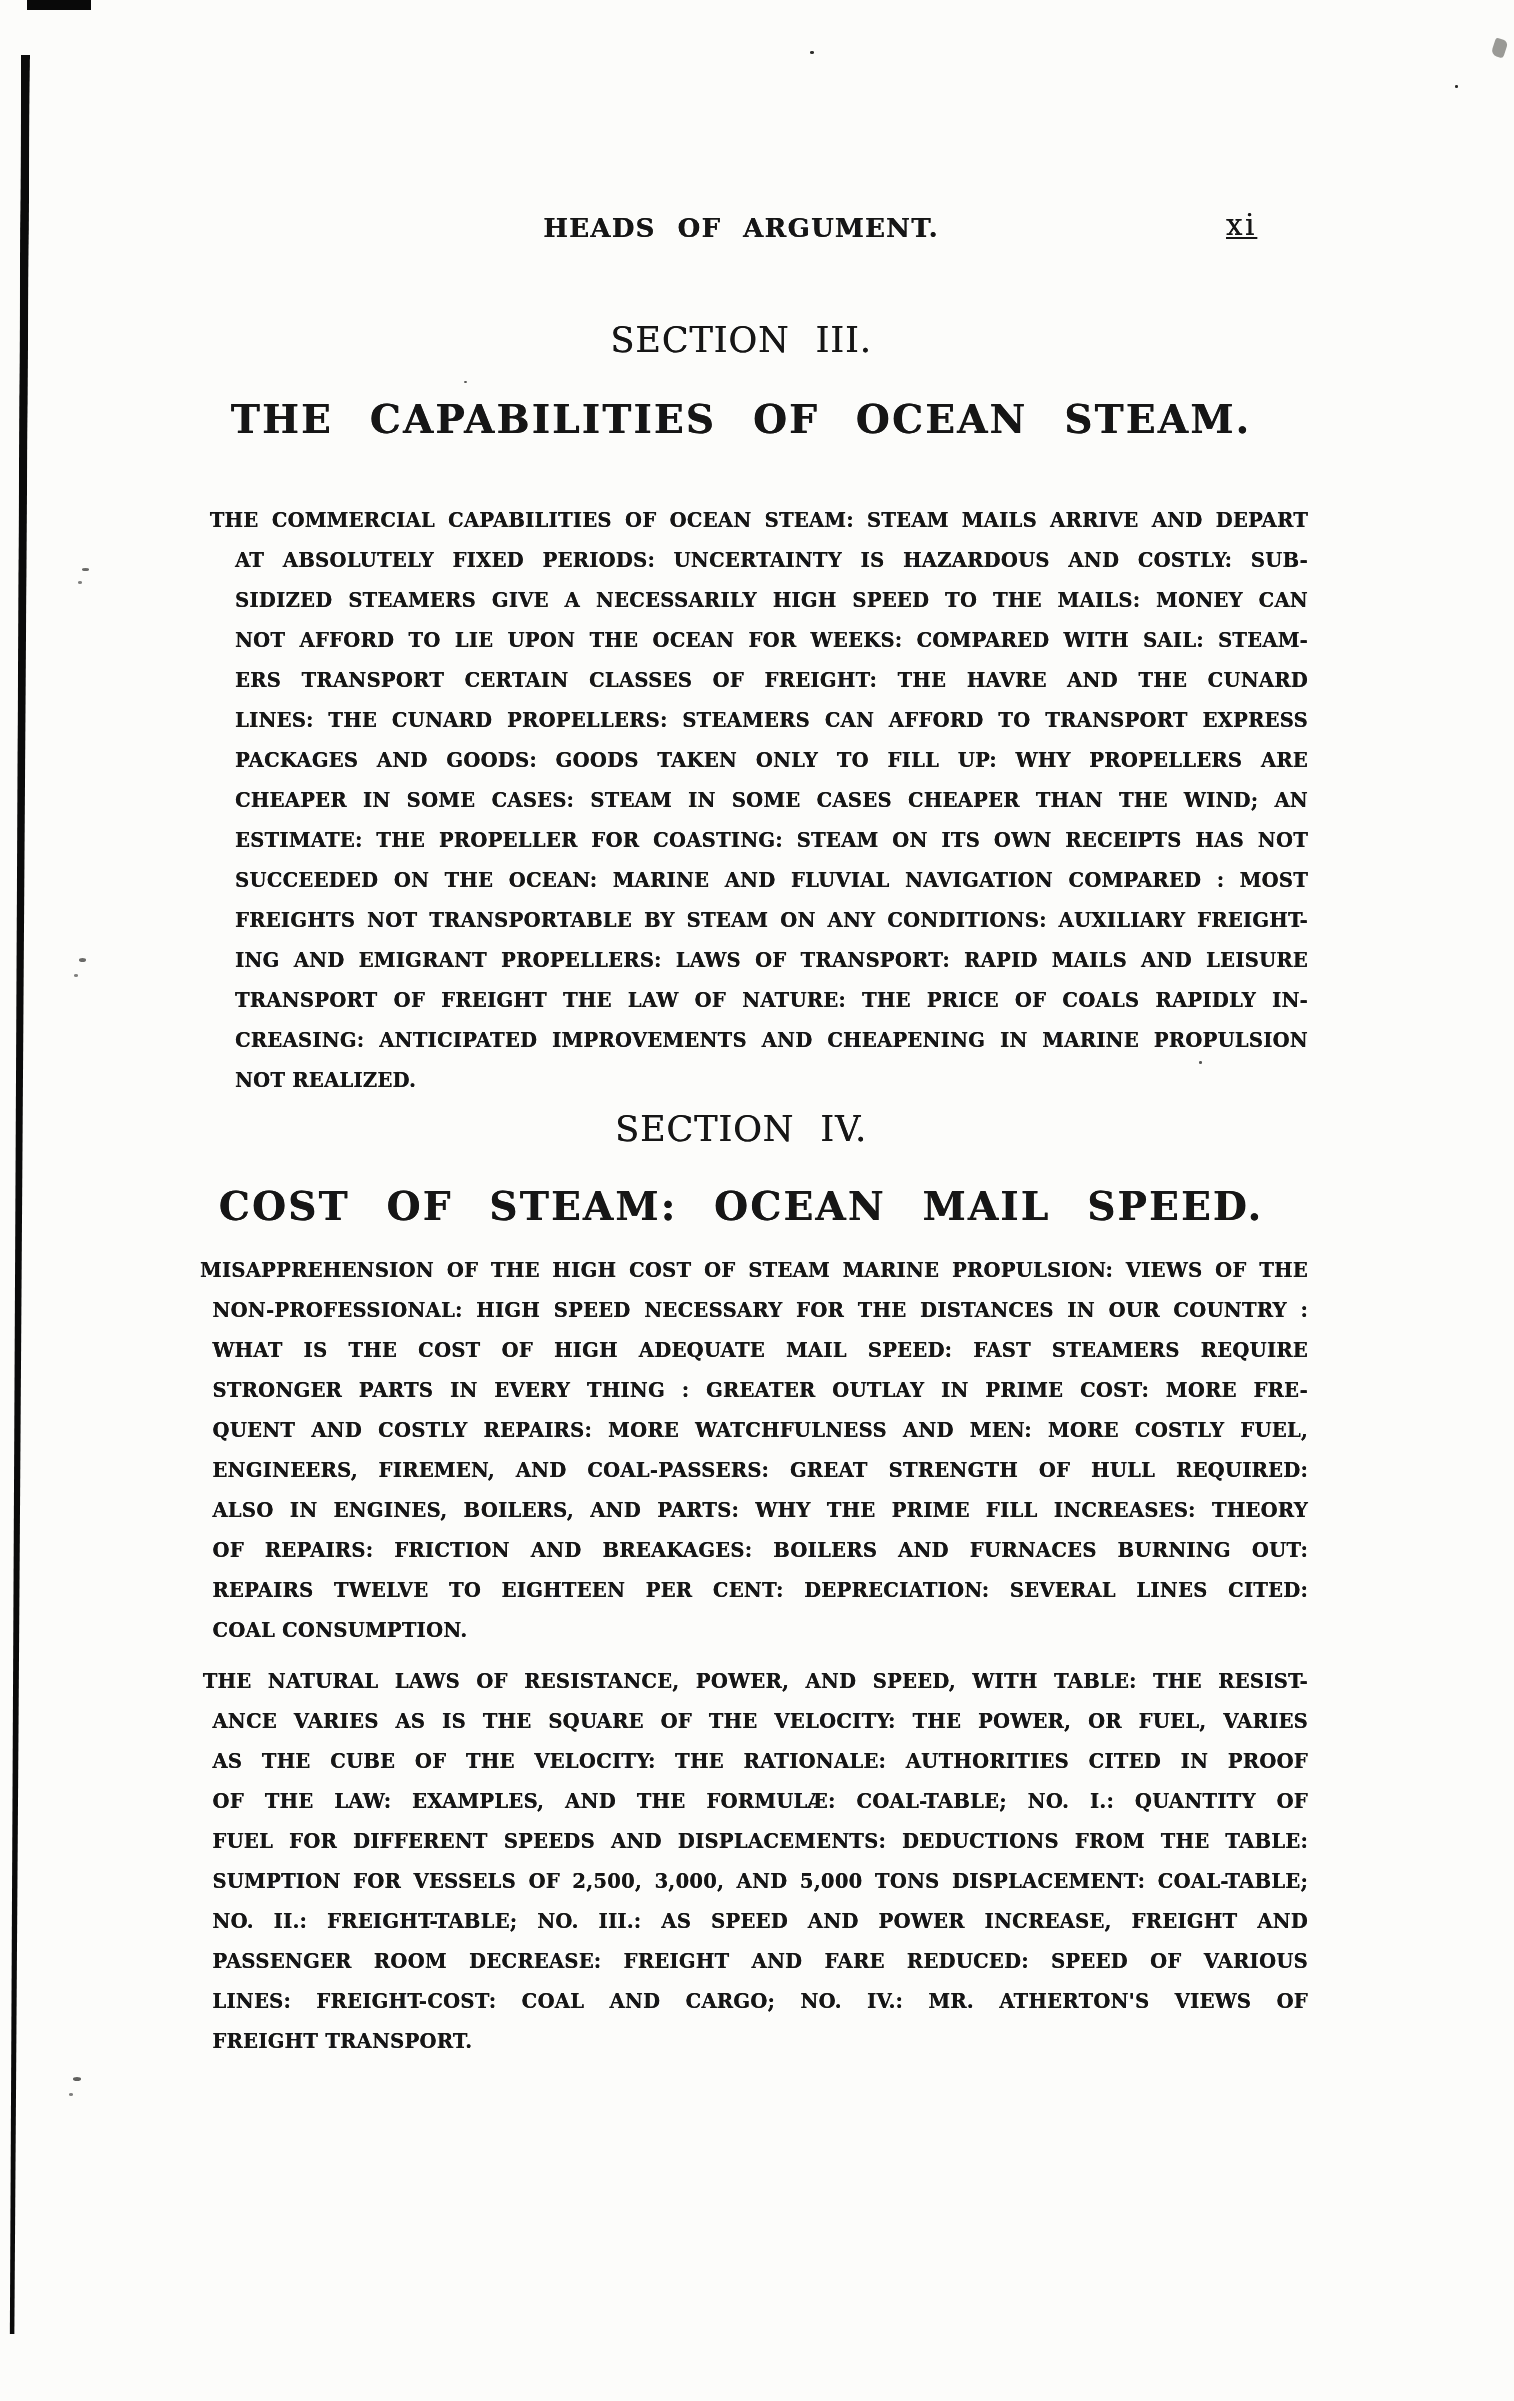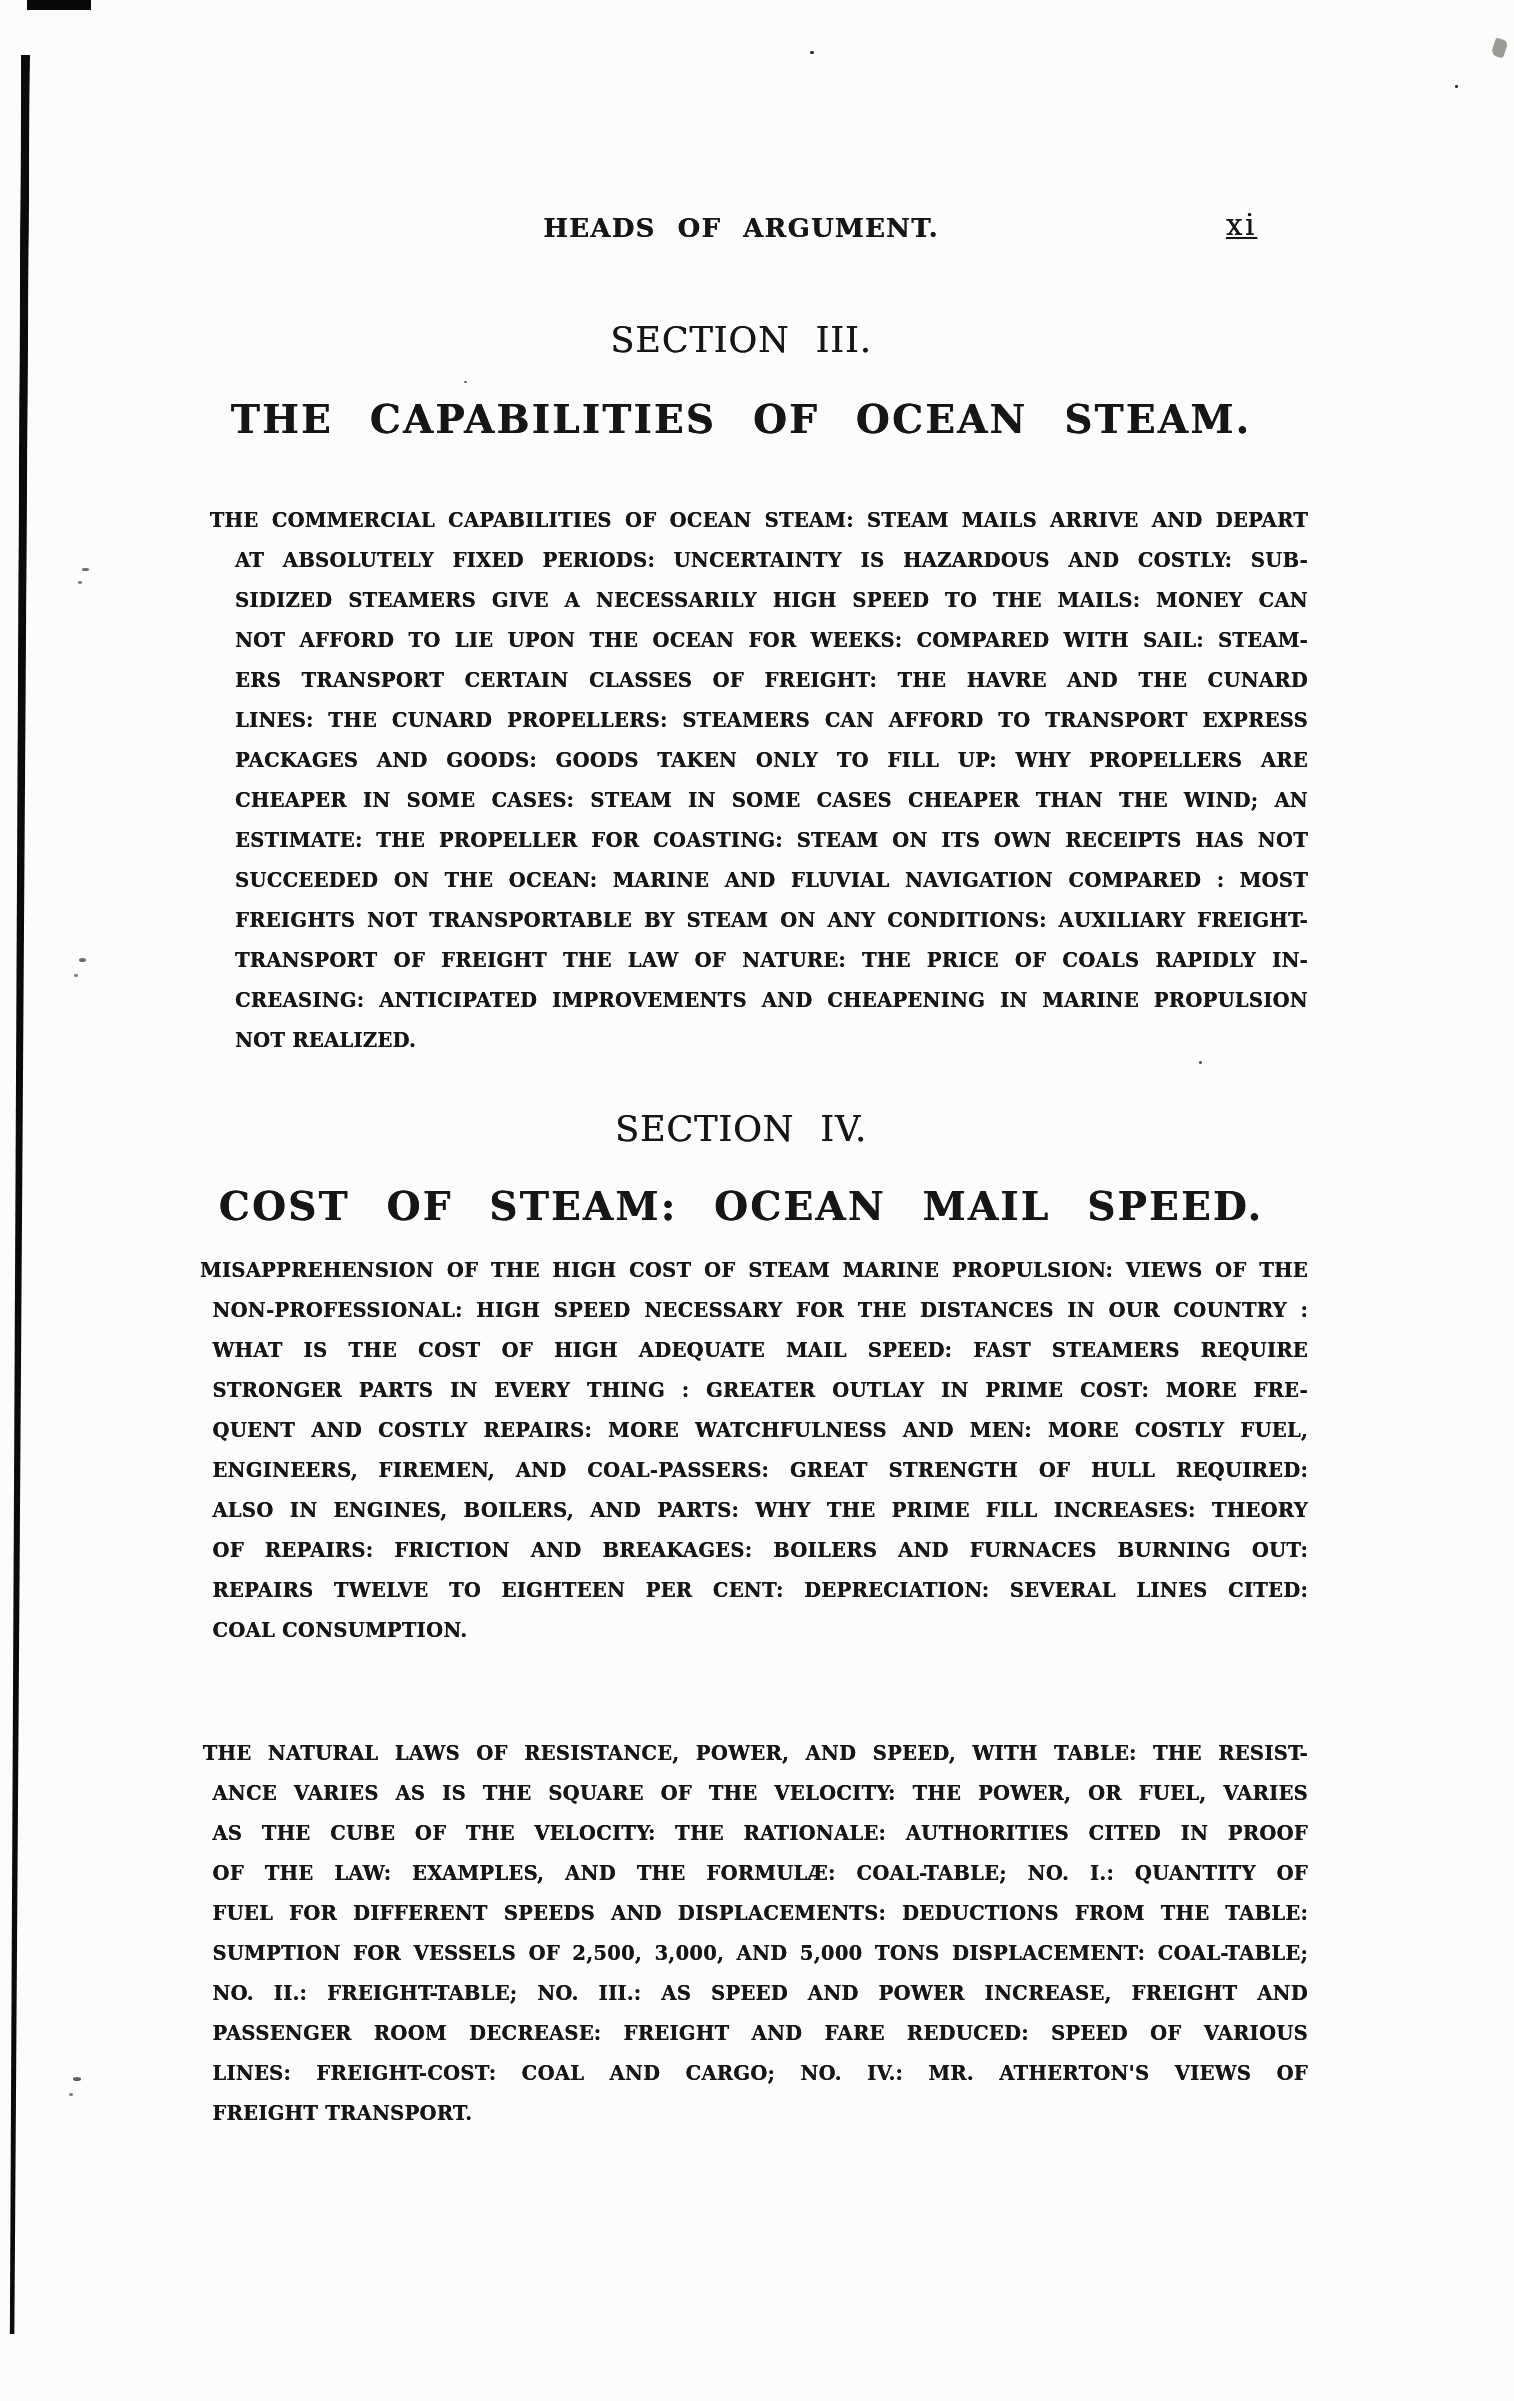--- a/index.html
+++ b/index.html
@@ -78,21 +78,21 @@
   
   .para {
     position: absolute; left: 200px; width: 1108px;
     font-size: 19.5px; font-weight: 700;
     letter-spacing: 0.3px;
     line-height: 40px;
     text-shadow: 0.2px 0 0 currentColor;
   }
   .p1 { top: 474px; margin-top: 27px;  --first: 9.8px; --rest: 35px; }
   .p2 { top: 1251px; --first: 0px;  --rest: 12.4px; }
-  .p3 { top: 1734px; --first: 2.7px;  --rest: 12.4px; }
+  .p3 { top: 1662px; --first: 2.7px;  --rest: 12.4px; }
   .toc-line {
     margin-left: var(--rest);
     text-align: justify;
     text-align-last: justify;
   }
   .toc-line.first { margin-left: var(--first); }
   .toc-line.last  { text-align-last: left; }
 </style>
 </head>
 <body>
@@ -123,20 +123,21 @@
       <div class="toc-line">AT ABSOLUTELY FIXED PERIODS: UNCERTAINTY IS HAZARDOUS AND COSTLY: SUB-</div>
       <div class="toc-line">SIDIZED STEAMERS GIVE A NECESSARILY HIGH SPEED TO THE MAILS: MONEY CAN</div>
       <div class="toc-line">NOT AFFORD TO LIE UPON THE OCEAN FOR WEEKS: COMPARED WITH SAIL: STEAM-</div>
       <div class="toc-line">ERS TRANSPORT CERTAIN CLASSES OF FREIGHT: THE HAVRE AND THE CUNARD</div>
       <div class="toc-line">LINES: THE CUNARD PROPELLERS: STEAMERS CAN AFFORD TO TRANSPORT EXPRESS</div>
       <div class="toc-line">PACKAGES AND GOODS: GOODS TAKEN ONLY TO FILL UP: WHY PROPELLERS ARE</div>
       <div class="toc-line">CHEAPER IN SOME CASES: STEAM IN SOME CASES CHEAPER THAN THE WIND; AN</div>
       <div class="toc-line">ESTIMATE: THE PROPELLER FOR COASTING: STEAM ON ITS OWN RECEIPTS HAS NOT</div>
       <div class="toc-line">SUCCEEDED ON THE OCEAN: MARINE AND FLUVIAL NAVIGATION COMPARED : MOST</div>
       <div class="toc-line">FREIGHTS NOT TRANSPORTABLE BY STEAM ON ANY CONDITIONS: AUXILIARY FREIGHT-</div>
+      <div class="toc-line">ING AND EMIGRANT PROPELLERS: LAWS OF TRANSPORT: RAPID MAILS AND LEISURE</div>
       <div class="toc-line">TRANSPORT OF FREIGHT THE LAW OF NATURE: THE PRICE OF COALS RAPIDLY IN-</div>
       <div class="toc-line">CREASING: ANTICIPATED IMPROVEMENTS AND CHEAPENING IN MARINE PROPULSION</div>
       <div class="toc-line last">NOT REALIZED.</div>
     </div>
 
   <div class="col-center sec-heading h4">SECTION IV.</div>
   <div class="col-center sec-title t4">COST OF STEAM: OCEAN MAIL SPEED.</div>
   <div class="para p2">
       <div class="toc-line first">MISAPPREHENSION OF THE HIGH COST OF STEAM MARINE PROPULSION: VIEWS OF THE</div>
       <div class="toc-line">NON-PROFESSIONAL: HIGH SPEED NECESSARY FOR THE DISTANCES IN OUR COUNTRY :</div>

